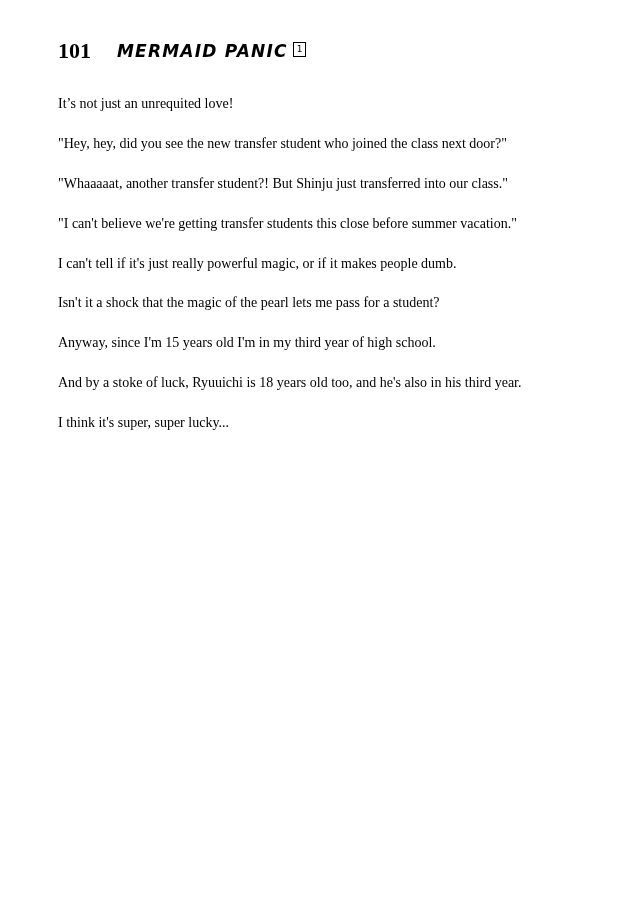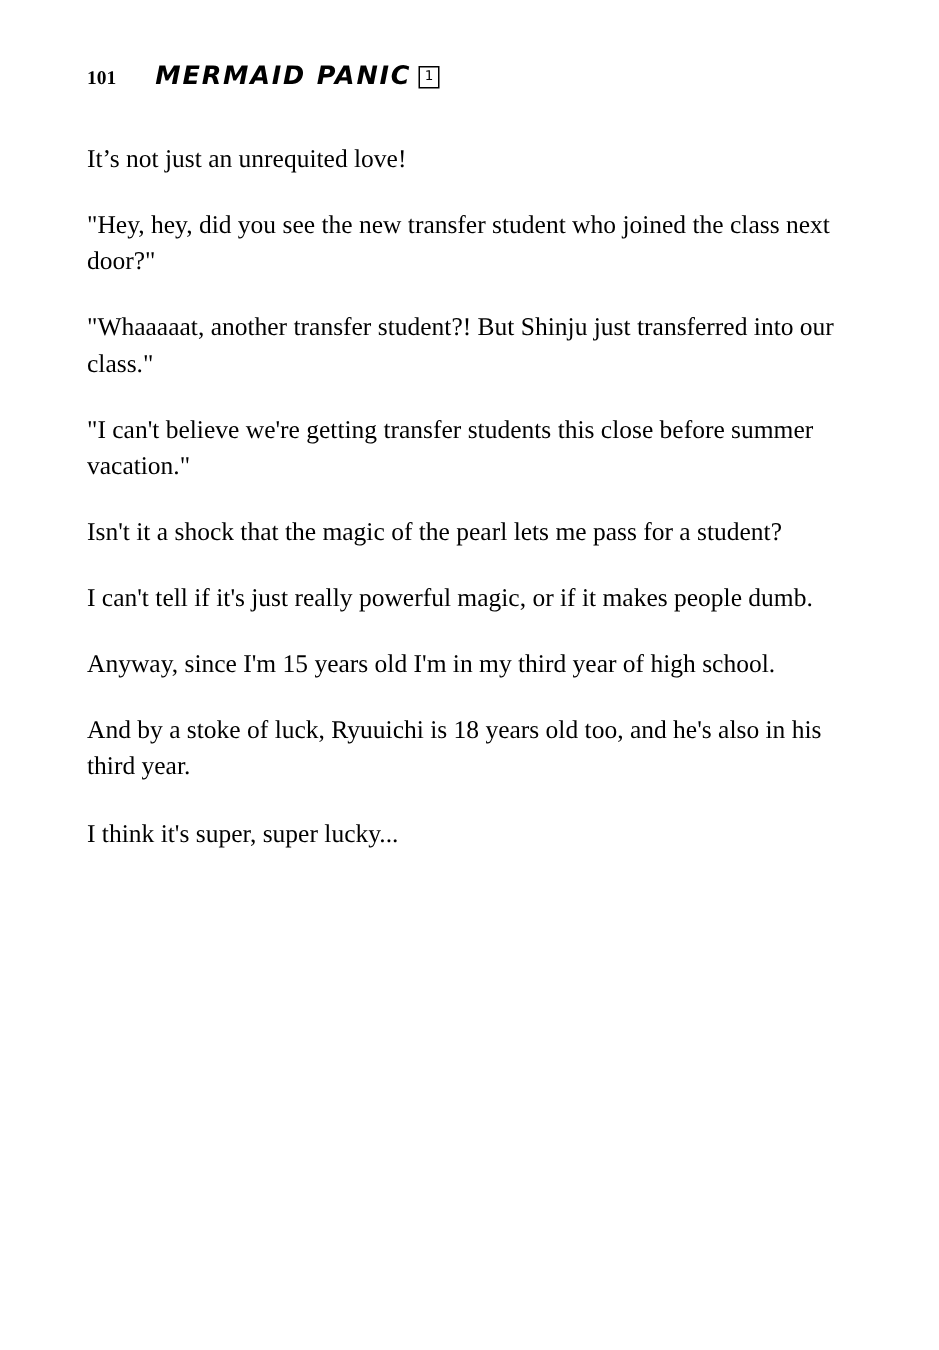--- a/index.html
+++ b/index.html
@@ -25,27 +25,27 @@
   .header {
     display: flex;
     align-items: center;
     gap: 26px;
     height: 30px;
     margin-bottom: 28px;
   }
   .page-number {
     font-family: "Liberation Serif", serif;
     font-weight: bold;
-    font-size: 13px;
+    font-size: 22px;
     line-height: 1;
     letter-spacing: 0px;
   }
   .book-title {
     display: flex;
-    align-items: flex-end;
+    align-items: flex-start;
     gap: 5px;
     font-family: "DejaVu Sans", sans-serif;
     font-weight: bold;
     font-style: italic;
     font-size: 17px;
     letter-spacing: 1.2px;
     line-height: 1;
   }
   .volume-box {
     display: inline-block;
@@ -55,21 +55,21 @@
     font-weight: normal;
     font-size: 9px;
     line-height: 1;
     padding: 2px 3px 2px 3px;
     letter-spacing: 0;
     position: relative;
     top: -1px;
   }
   .body-text p {
     font-family: "Liberation Serif", serif;
-    font-size: 17px;
+    font-size: 14px;
     line-height: 1.42;
     margin: 0 0 20px 0;
     text-align: left;
     max-width: 512px;
   }
   .body-text p:last-child {
     margin-bottom: 16px;
   }
 </style>
 </head>
@@ -83,20 +83,20 @@
       <span>MERMAID PANIC</span>
       <span class="volume-box">1</span>
     </span>
   </div>
 
   <div class="body-text">
     <p>It’s not just an unrequited love!</p>
     <p>"Hey, hey, did you see the new transfer student who joined the class next door?"</p>
     <p>"Whaaaaat, another transfer student?! But Shinju just transferred into our class."</p>
     <p>"I can't believe we're getting transfer students this close before summer vacation."</p>
+    <p>I can't tell if it's just really powerful magic, or if it makes people dumb.</p>
     <p>Isn't it a shock that the magic of the pearl lets me pass for a student?</p>
-    <p>I can't tell if it's just really powerful magic, or if it makes people dumb.</p>
     <p>Anyway, since I'm 15 years old I'm in my third year of high school.</p>
     <p>And by a stoke of luck, Ryuuichi is 18 years old too, and he's also in his third year.</p>
     <p>I think it's super, super lucky...</p>
   </div>
 
 </div>
 
 </body></html>

